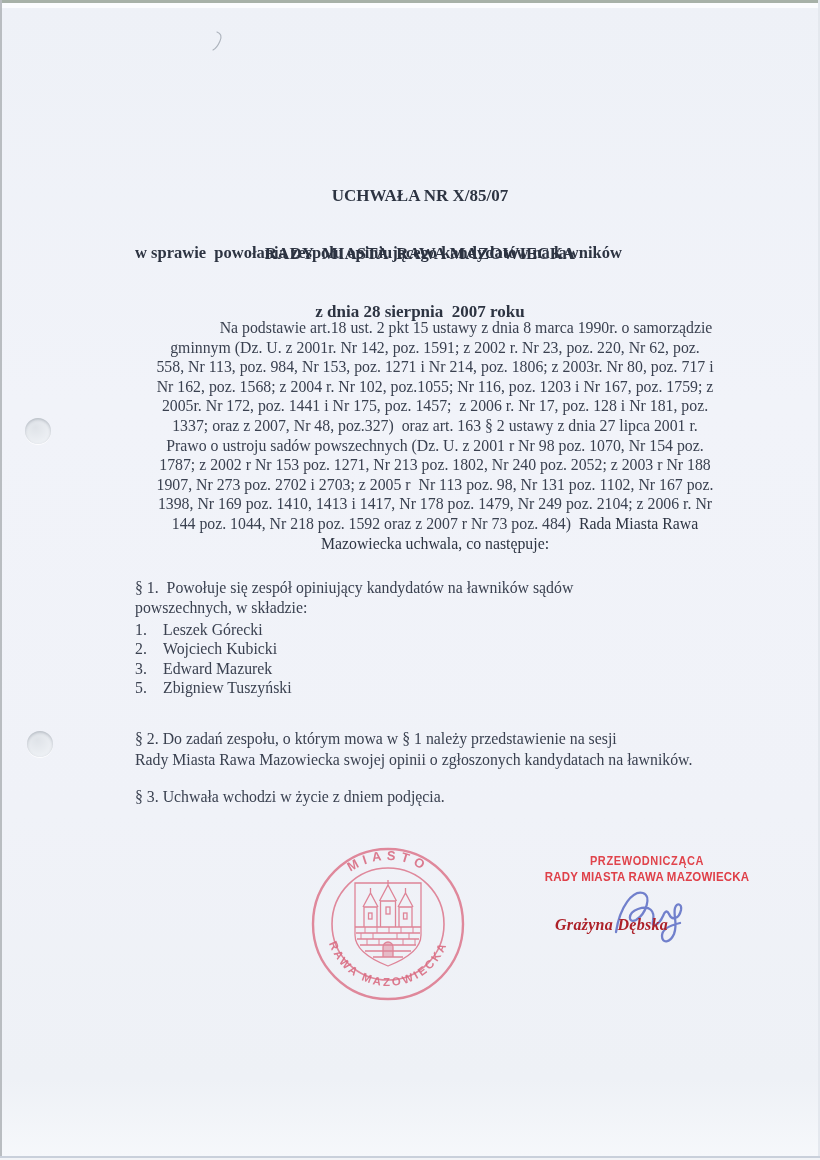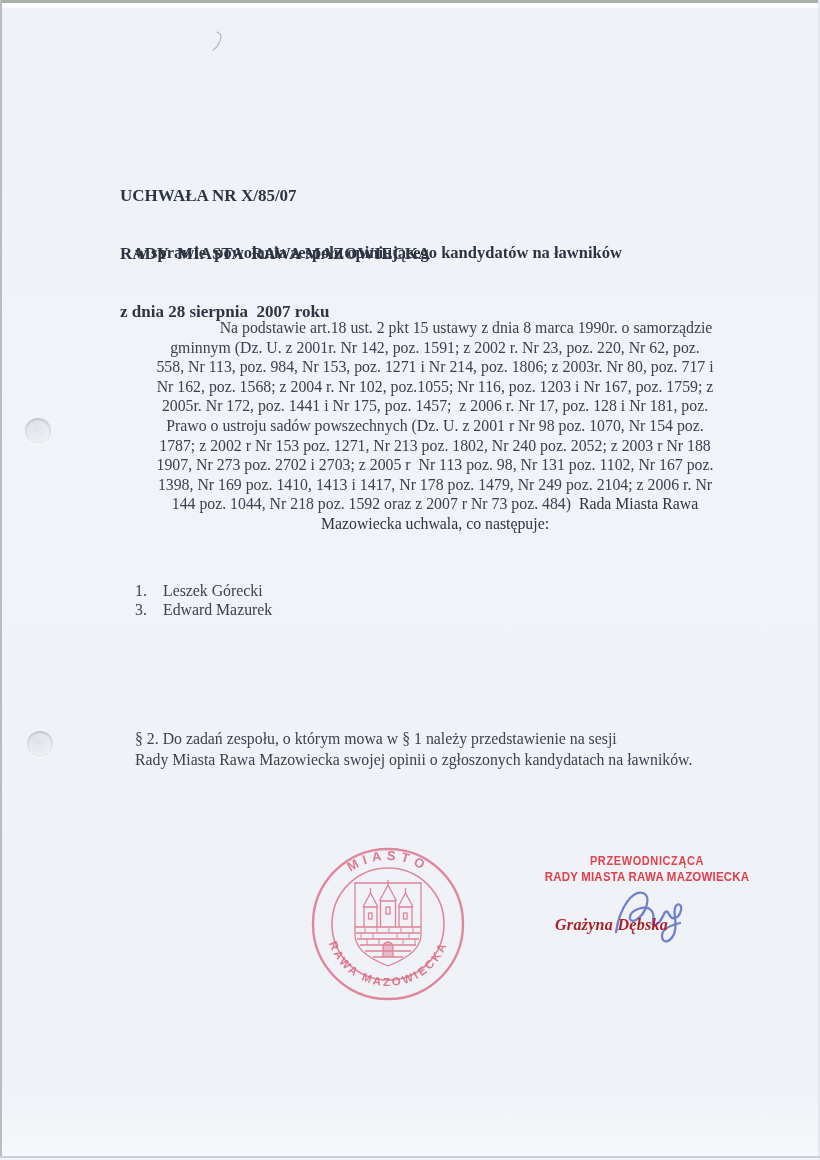--- a/index.html
+++ b/index.html
@@ -31,21 +31,21 @@
   .hole-1 { left:25px; top:418px; }
   .hole-2 { left:27px; top:731px; }
 
   .pen-mark { position:absolute; left:205px; top:28px; }
 
   .txt { color:#3a4150; font-size:15.8px; line-height:19.6px; white-space:pre; }
   .b   { font-weight:normal; }
 
   .title-block {
     position:absolute; top:147px; left:120px; width:600px;
-    text-align:left; font-weight:bold; font-size:17px; line-height:19.4px;
+    text-align:center; font-weight:bold; font-size:17px; line-height:19.4px;
     color:#2d3442; white-space:pre;
   }
   .subject {
     position:absolute; top:243px; left:135px;
     font-weight:bold; font-size:16.5px; color:#2d3442; white-space:pre;
   }
   .legal { position:absolute; top:318px; left:135px; width:600px;text-align:center; }
   .legal .indent { padding-left:62px; }
   .legal .b { color:#2d3442; }
 
@@ -101,40 +101,48 @@
   </div>
 
   <div class="subject">w sprawie  powołania zespołu opiniującego kandydatów na ławników</div>
 
   <div class="legal">
     <div class="txt indent">Na podstawie art.18 ust. 2 pkt 15 ustawy z dnia 8 marca 1990r. o samorządzie</div>
     <div class="txt">gminnym (Dz. U. z 2001r. Nr 142, poz. 1591; z 2002 r. Nr 23, poz. 220, Nr 62, poz.</div>
     <div class="txt">558, Nr 113, poz. 984, Nr 153, poz. 1271 i Nr 214, poz. 1806; z 2003r. Nr 80, poz. 717 i</div>
     <div class="txt">Nr 162, poz. 1568; z 2004 r. Nr 102, poz.1055; Nr 116, poz. 1203 i Nr 167, poz. 1759; z</div>
     <div class="txt">2005r. Nr 172, poz. 1441 i Nr 175, poz. 1457;  z 2006 r. Nr 17, poz. 128 i Nr 181, poz.</div>
+    <div class="txt">1337; oraz z 2007, Nr 48, poz.327)  oraz art. 163 § 2 ustawy z dnia 27 lipca 2001 r.</div>
     <div class="txt">Prawo o ustroju sadów powszechnych (Dz. U. z 2001 r Nr 98 poz. 1070, Nr 154 poz.</div>
     <div class="txt">1787; z 2002 r Nr 153 poz. 1271, Nr 213 poz. 1802, Nr 240 poz. 2052; z 2003 r Nr 188</div>
     <div class="txt">1907, Nr 273 poz. 2702 i 2703; z 2005 r  Nr 113 poz. 98, Nr 131 poz. 1102, Nr 167 poz.</div>
     <div class="txt">1398, Nr 169 poz. 1410, 1413 i 1417, Nr 178 poz. 1479, Nr 249 poz. 2104; z 2006 r. Nr</div>
     <div class="txt"><span>144 poz. 1044, Nr 218 poz. 1592 oraz z 2007 r Nr 73 poz. 484)  </span><span class="b">Rada Miasta Rawa</span></div>
     <div class="txt b">Mazowiecka uchwala, co następuje:</div>
   </div>
 
   <div class="par1">
+    <div class="txt indent"><span class="b">§ 1.</span><span>  Powołuje się zespół opiniujący kandydatów na ławników sądów</span></div>
+    <div class="txt">powszechnych, w składzie:</div>
     <div class="members">
       <div class="member"><span class="num">1.</span><span>Leszek Górecki</span></div>
+      <div class="member"><span class="num">2.</span><span>Wojciech Kubicki</span></div>
       <div class="member"><span class="num">3.</span><span>Edward Mazurek</span></div>
+      <div class="member"><span class="num">5.</span><span>Zbigniew Tuszyński</span></div>
     </div>
   </div>
 
   <div class="par2">
     <div class="txt indent"><span class="b">§ 2.</span><span> Do zadań zespołu, o którym mowa w § 1 należy przedstawienie na sesji</span></div>
     <div class="txt">Rady Miasta Rawa Mazowiecka swojej opinii o zgłoszonych kandydatach na ławników.</div>
   </div>
 
+  <div class="par3">
+    <div class="txt indent"><span class="b">§ 3.</span><span> Uchwała wchodzi w życie z dniem podjęcia.</span></div>
+  </div>
 
   <svg class="stamp-svg" width="170" height="170" viewBox="0 0 170 170">
     <defs>
       <path id="arcTop" d="M 21 85 A 64 64 0 0 1 149 85"></path>
       <path id="arcBottom" d="M 23 85 A 62 62 0 0 0 147 85"></path>
     </defs>
     <g stroke="#dc7187" fill="none" opacity="0.82">
       <circle cx="85" cy="85" r="75" stroke-width="2.4"></circle>
       <circle cx="85" cy="85" r="56" stroke-width="1.6"></circle>
     </g>

